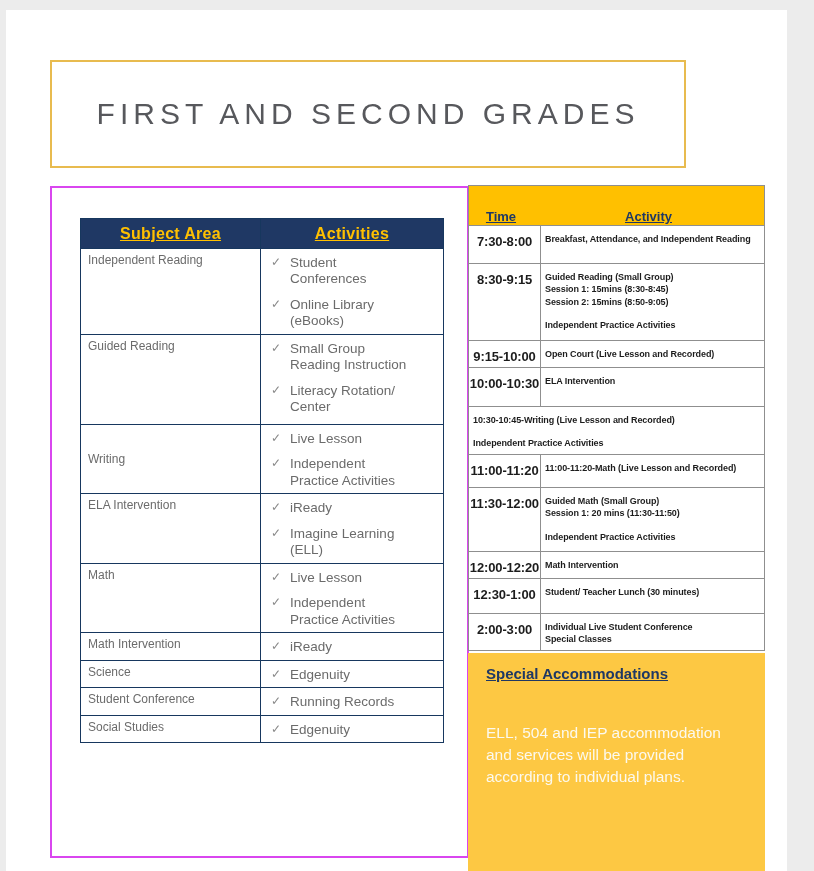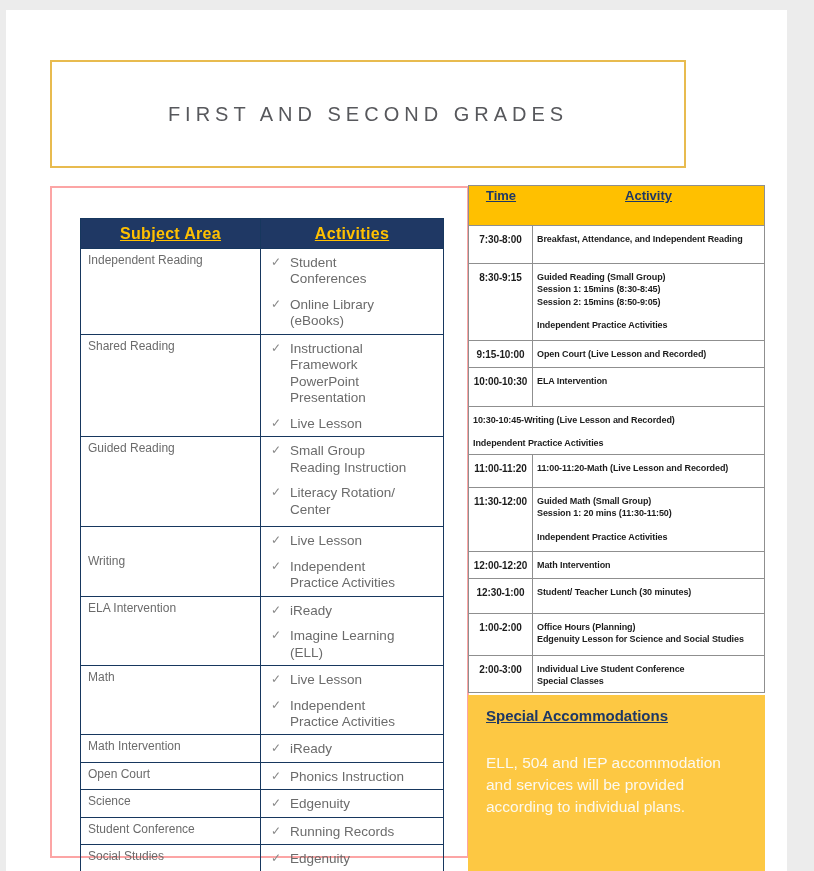--- a/index.html
+++ b/index.html
@@ -4,55 +4,55 @@
 <style>
   * { margin:0; padding:0; box-sizing:border-box; }
   html,body { background:#ececec; }
   body { font-family:"Liberation Sans", sans-serif; }
   .canvas { position:relative; width:814px; height:871px; background:#ececec; overflow:hidden; }
   .page { position:absolute; left:6px; top:10px; width:781px; height:861px; background:#ffffff; }
 
   
   .title-box { position:absolute; left:44px; top:50px; width:636px; height:108px;
                border:2px solid #E8BB4F; display:flex; align-items:center; justify-content:center; background:#fff; }
-  .title-box h1 { font-size:20px; font-weight:400; letter-spacing:5px; color:#57585C; white-space:nowrap; }
+  .title-box h1 { font-size:30px; font-weight:400; letter-spacing:5px; color:#57585C; white-space:nowrap; }
 
   
   .left-panel { position:absolute; left:44px; top:176px; width:419px; height:672px;
-                border:2px solid #fca5a5; background:#fff; }
+                border:2px solid #d946ef; background:#fff; }
   .subject-table { margin:30px 0 0 28px; width:364px; border-collapse:collapse; table-layout:fixed; }
   .subject-table th, .subject-table td { border:1.5px solid #17375E; }
   .subject-table thead th { background:#1F3864; text-align:center; vertical-align:middle; padding:4px 0; }
   .subject-table thead th span { color:#FFC000; font-weight:bold; font-size:16px; text-decoration:underline; letter-spacing:.02em; }
   .col-subject { width:180px; }
   td.subj { vertical-align:top; padding:4px 4px 4px 7px; font-size:12px; color:#6B6B6B; line-height:1.25; }
   td.subj.v-mid { vertical-align:middle; }
   td.acts { vertical-align:top; padding:6px 30px 4px 10px; }
   .act { display:flex; margin-bottom:9px; color:#6B6B6B; font-size:13.5px; line-height:1.22; }
   .act:last-child { margin-bottom:0; }
   .check { flex:none; margin-right:9px; font-size:12px; color:#8A8A8A; }
 
   
   .right-col { position:absolute; left:462px; top:175px; width:297px; bottom:0;
                display:flex; flex-direction:column; }
   .schedule { border:1px solid #8F8F8F; background:#fff; }
-  .s-header { display:flex; background:#FFC000; height:39px; align-items:flex-start; }
+  .s-header { display:flex; background:#FFC000; height:39px; align-items:flex-end; }
   .s-header .h-time { width:64px; text-align:center; }
   .s-header .h-act { flex:1; text-align:center; }
   .s-header span { color:#1F3864; font-weight:bold; font-size:13px; text-decoration:underline; }
   .s-row { display:flex; border-top:1px solid #8F8F8F; background:#fff; }
-  .s-time { flex:none; width:64px; border-right:1px solid #8F8F8F; text-align:center;
-            padding-top:8px; font-size:10px; font-weight:700; color:#1C1C1C; letter-spacing:-0.01em; }
+  .s-time { flex:none; width:72px; border-right:1px solid #8F8F8F; text-align:center;
+            padding-top:8px; font-size:13px; font-weight:700; color:#1C1C1C; letter-spacing:-0.01em; }
   .s-act { flex:1; text-align:left; padding:7px 4px 4px; }
   .s-line { font-size:9px; font-weight:700; color:#1C1C1C; line-height:1.38; min-height:11px; letter-spacing:-0.01em; }
 
   .accom { flex:1; background:#FDC843; margin-top:2px; padding:10px 18px 12px; }
   .accom-title { color:#1F3864; font-weight:bold; font-size:15px;
                  text-decoration:underline; margin-top:2px; }
-  .accom-text { margin-top:28px; color:#FCF9EE; font-size:15.5px; line-height:1.42; }
+  .accom-text { margin-top:40px; color:#FCF9EE; font-size:15.5px; line-height:1.42; }
 </style>
 </head>
 <body>
 
 <div class="canvas">
   <div class="page">
 
     <div class="title-box">
       <h1>FIRST AND SECOND GRADES</h1>
     </div>
@@ -76,33 +76,20 @@
               <div class="act">
                   <span class="check">✓</span>
                   <span>Student Conferences</span>
                 </div>
               <div class="act">
                   <span class="check">✓</span>
                   <span>Online Library (eBooks)</span>
                 </div>
             </td>
           </tr>
-          <tr style="height:98px">
-            <td class="subj">Shared Reading</td>
-            <td class="acts">
-              <div class="act">
-                  <span class="check">✓</span>
-                  <span>Instructional Framework PowerPoint Presentation</span>
-                </div>
-              <div class="act">
-                  <span class="check">✓</span>
-                  <span>Live Lesson</span>
-                </div>
-            </td>
-          </tr>
           <tr style="height:90px">
             <td class="subj">Guided Reading</td>
             <td class="acts">
               <div class="act">
                   <span class="check">✓</span>
                   <span>Small Group Reading Instruction</span>
                 </div>
               <div class="act">
                   <span class="check">✓</span>
                   <span>Literacy Rotation/ Center</span>
@@ -147,29 +134,20 @@
                   <span>Independent Practice Activities</span>
                 </div>
             </td>
           </tr>
           <tr style="height:26px">
             <td class="subj">Math Intervention</td>
             <td class="acts">
               <div class="act">
                   <span class="check">✓</span>
                   <span>iReady</span>
-                </div>
-            </td>
-          </tr>
-          <tr style="height:26px">
-            <td class="subj">Open Court</td>
-            <td class="acts">
-              <div class="act">
-                  <span class="check">✓</span>
-                  <span>Phonics Instruction</span>
                 </div>
             </td>
           </tr>
           <tr style="height:27px">
             <td class="subj">Science</td>
             <td class="acts">
               <div class="act">
                   <span class="check">✓</span>
                   <span>Edgenuity</span>
                 </div>
@@ -259,27 +237,20 @@
           <div class="s-act">
             <div class="s-line">Math Intervention</div>
           </div>
         </div>
         <div class="s-row" style="min-height:35px">
           <div class="s-time">12:30-1:00</div>
           <div class="s-act">
             <div class="s-line">Student/ Teacher Lunch (30 minutes)</div>
           </div>
         </div>
-        <div class="s-row" style="min-height:42px">
-          <div class="s-time">1:00-2:00</div>
-          <div class="s-act">
-            <div class="s-line">Office Hours (Planning)</div>
-            <div class="s-line">Edgenuity Lesson for Science and Social Studies</div>
-          </div>
-        </div>
         <div class="s-row" style="min-height:34px">
           <div class="s-time">2:00-3:00</div>
           <div class="s-act">
             <div class="s-line">Individual Live Student Conference</div>
             <div class="s-line">Special Classes</div>
           </div>
         </div>
       </div>
 
       <div class="accom">

